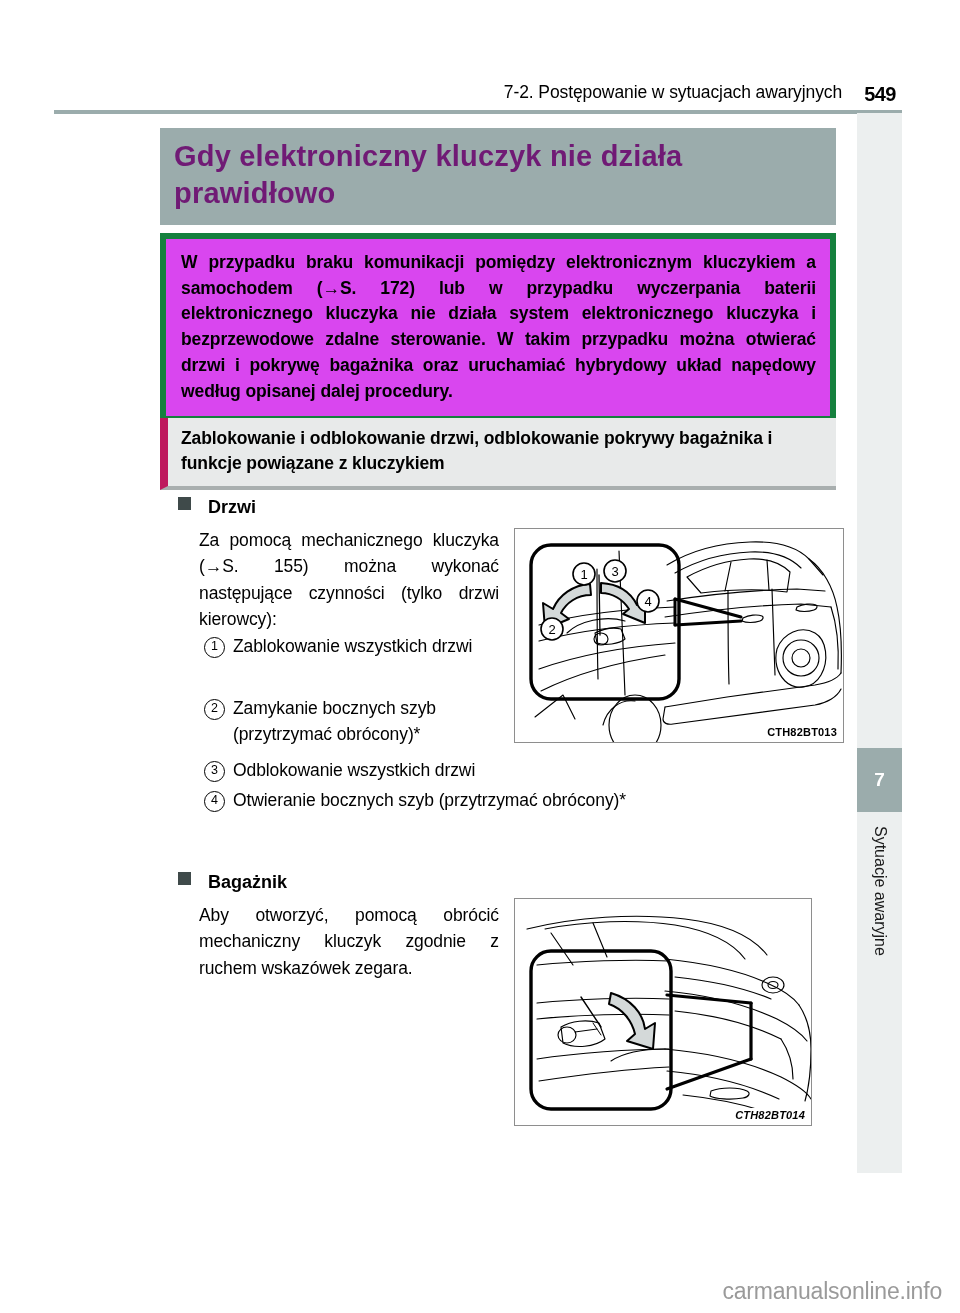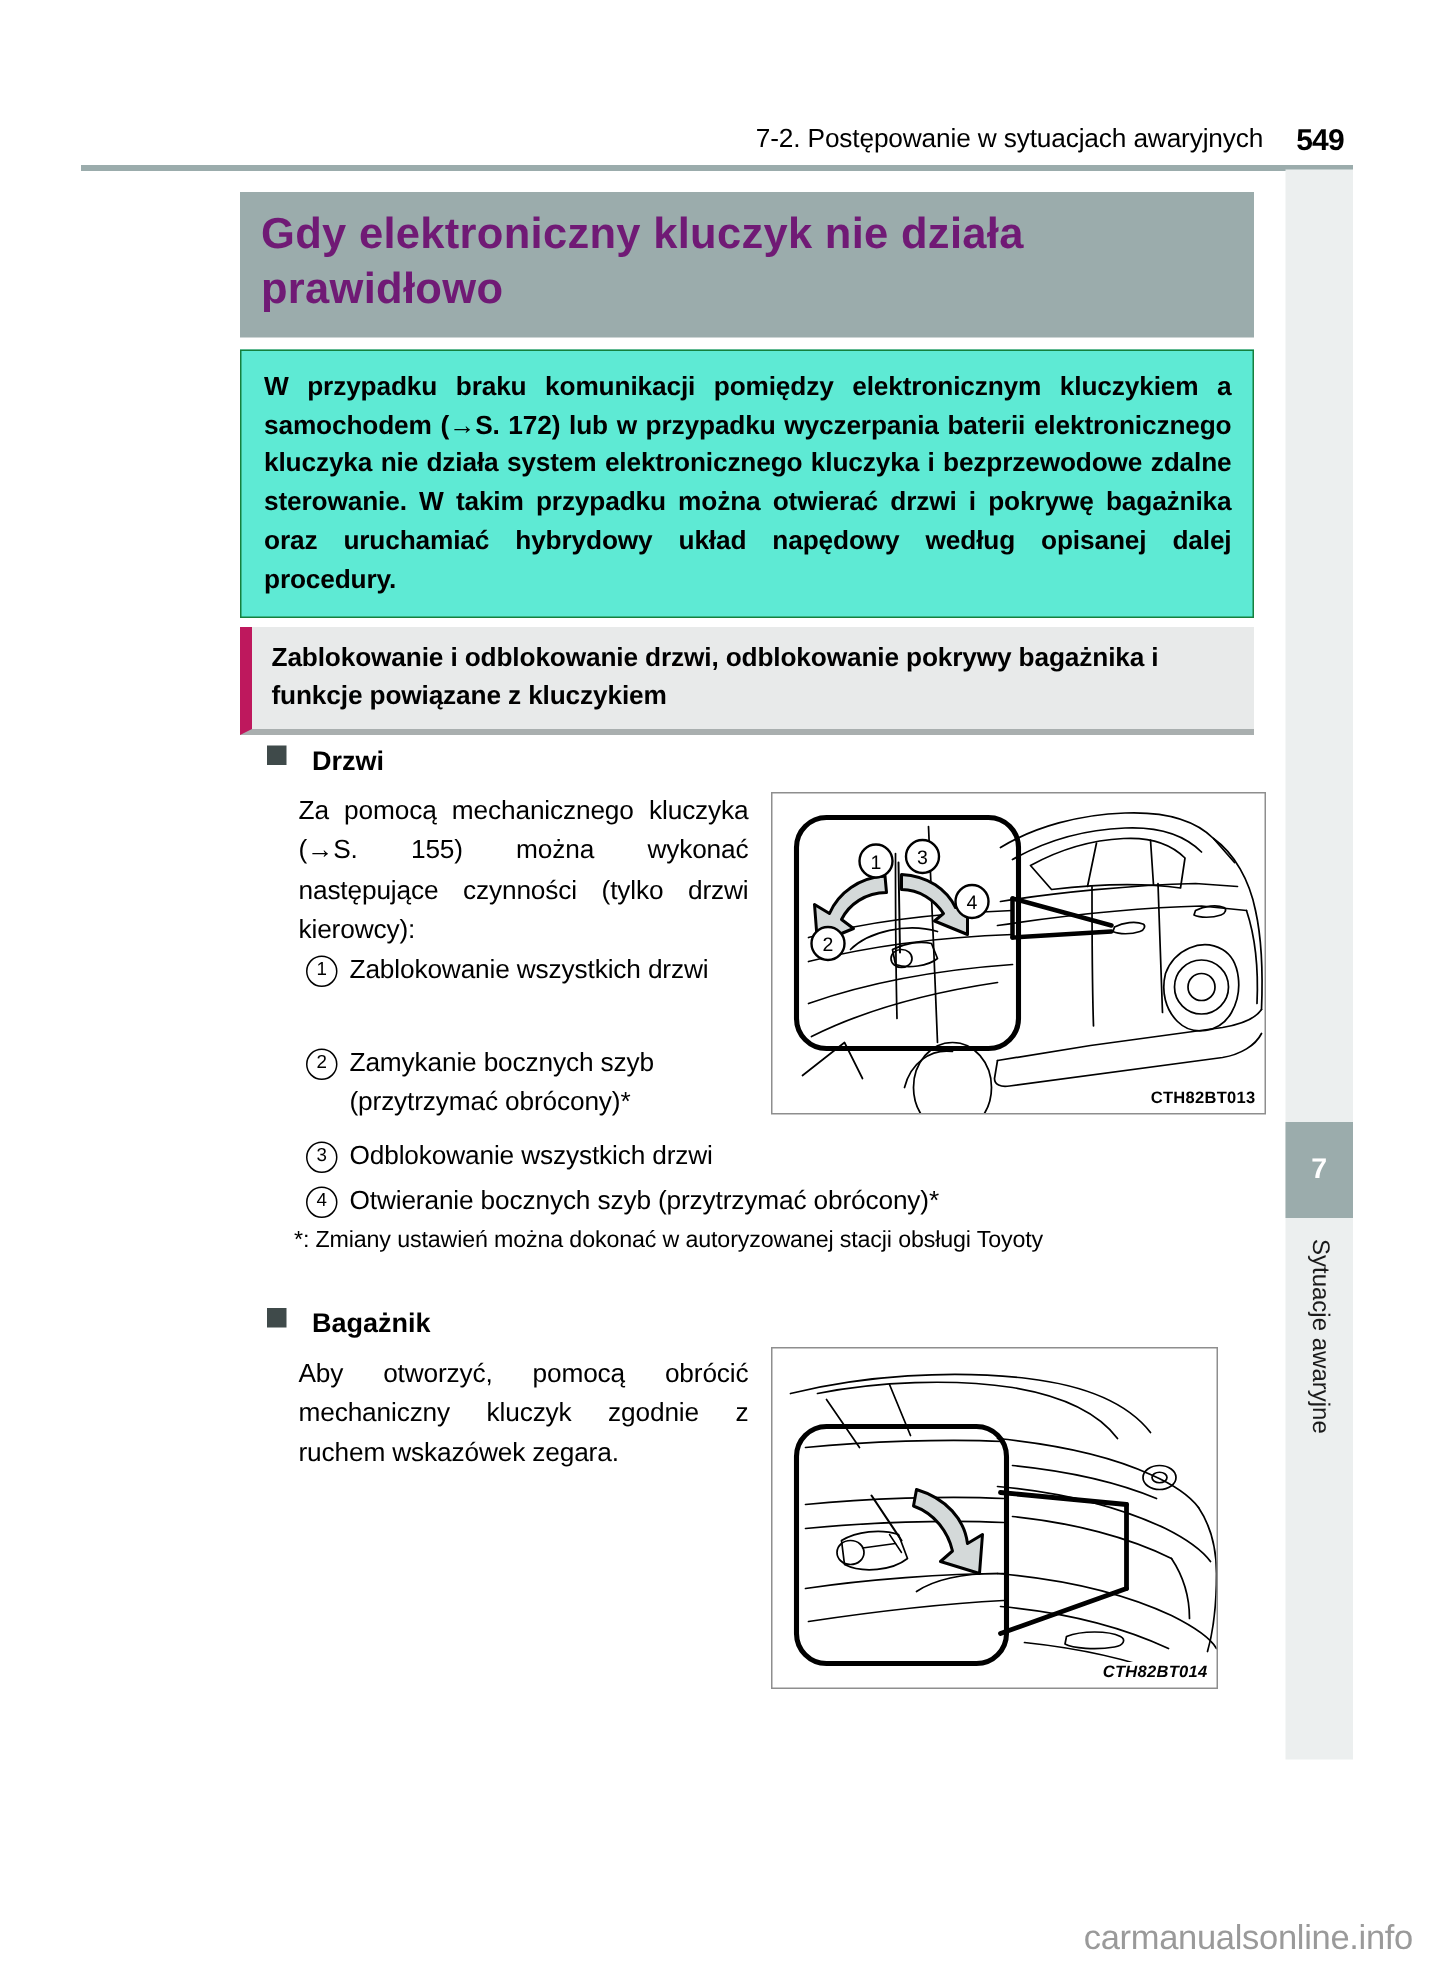--- a/index.html
+++ b/index.html
@@ -52,21 +52,21 @@
     position:absolute;left:160px;top:128px;width:676px;
     background:#9BACAC;color:#701a75;
     font-size:29px;font-weight:bold;line-height:1.28;
     padding:10px 14px 13px 14px;box-sizing:border-box;
     letter-spacing:0.2px;
   }
 
   
   #intro-box{
     position:absolute;left:160px;top:233px;width:676px;
-    background:#5eead4;border:1px solid #15803d;
+    background:#d946ef;border:6px solid #15803d;
     box-sizing:border-box;
     padding:11px 14px 12px 15px;
   }
   #intro-box p{
     margin:0;font-size:17.5px;font-weight:bold;line-height:1.47;
     text-align:justify;letter-spacing:-0.1px;
   }
 
   
   #section-head{
@@ -178,21 +178,20 @@
   <span class="cnum">3</span>
   <span class="txt">Odblokowanie wszystkich drzwi</span>
 </div>
 
 <div class="numitem" style="left:204px;top:787px;width:640px;">
   <span class="cnum">4</span>
   <span class="txt">Otwieranie bocznych szyb (przytrzymać obrócony)*</span>
 </div>
 
 <div id="footnote">
-  <span>*: Zmiany ustawień można dokonać w autoryzowanej stacji obsługi Toyoty</span>
 </div>
 
 <div class="blk-head" style="left:178px;top:872px;">
   <span class="sq"></span>
   <span>Bagażnik</span>
 </div>
 
 <div class="para" style="left:199px;top:902px;width:300px;">Aby otworzyć, pomocą obrócić mechaniczny kluczyk zgodnie z ruchem wskazówek zegara.</div>
 
 <div class="figure" style="left:514px;top:528px;width:330px;height:215px;">

